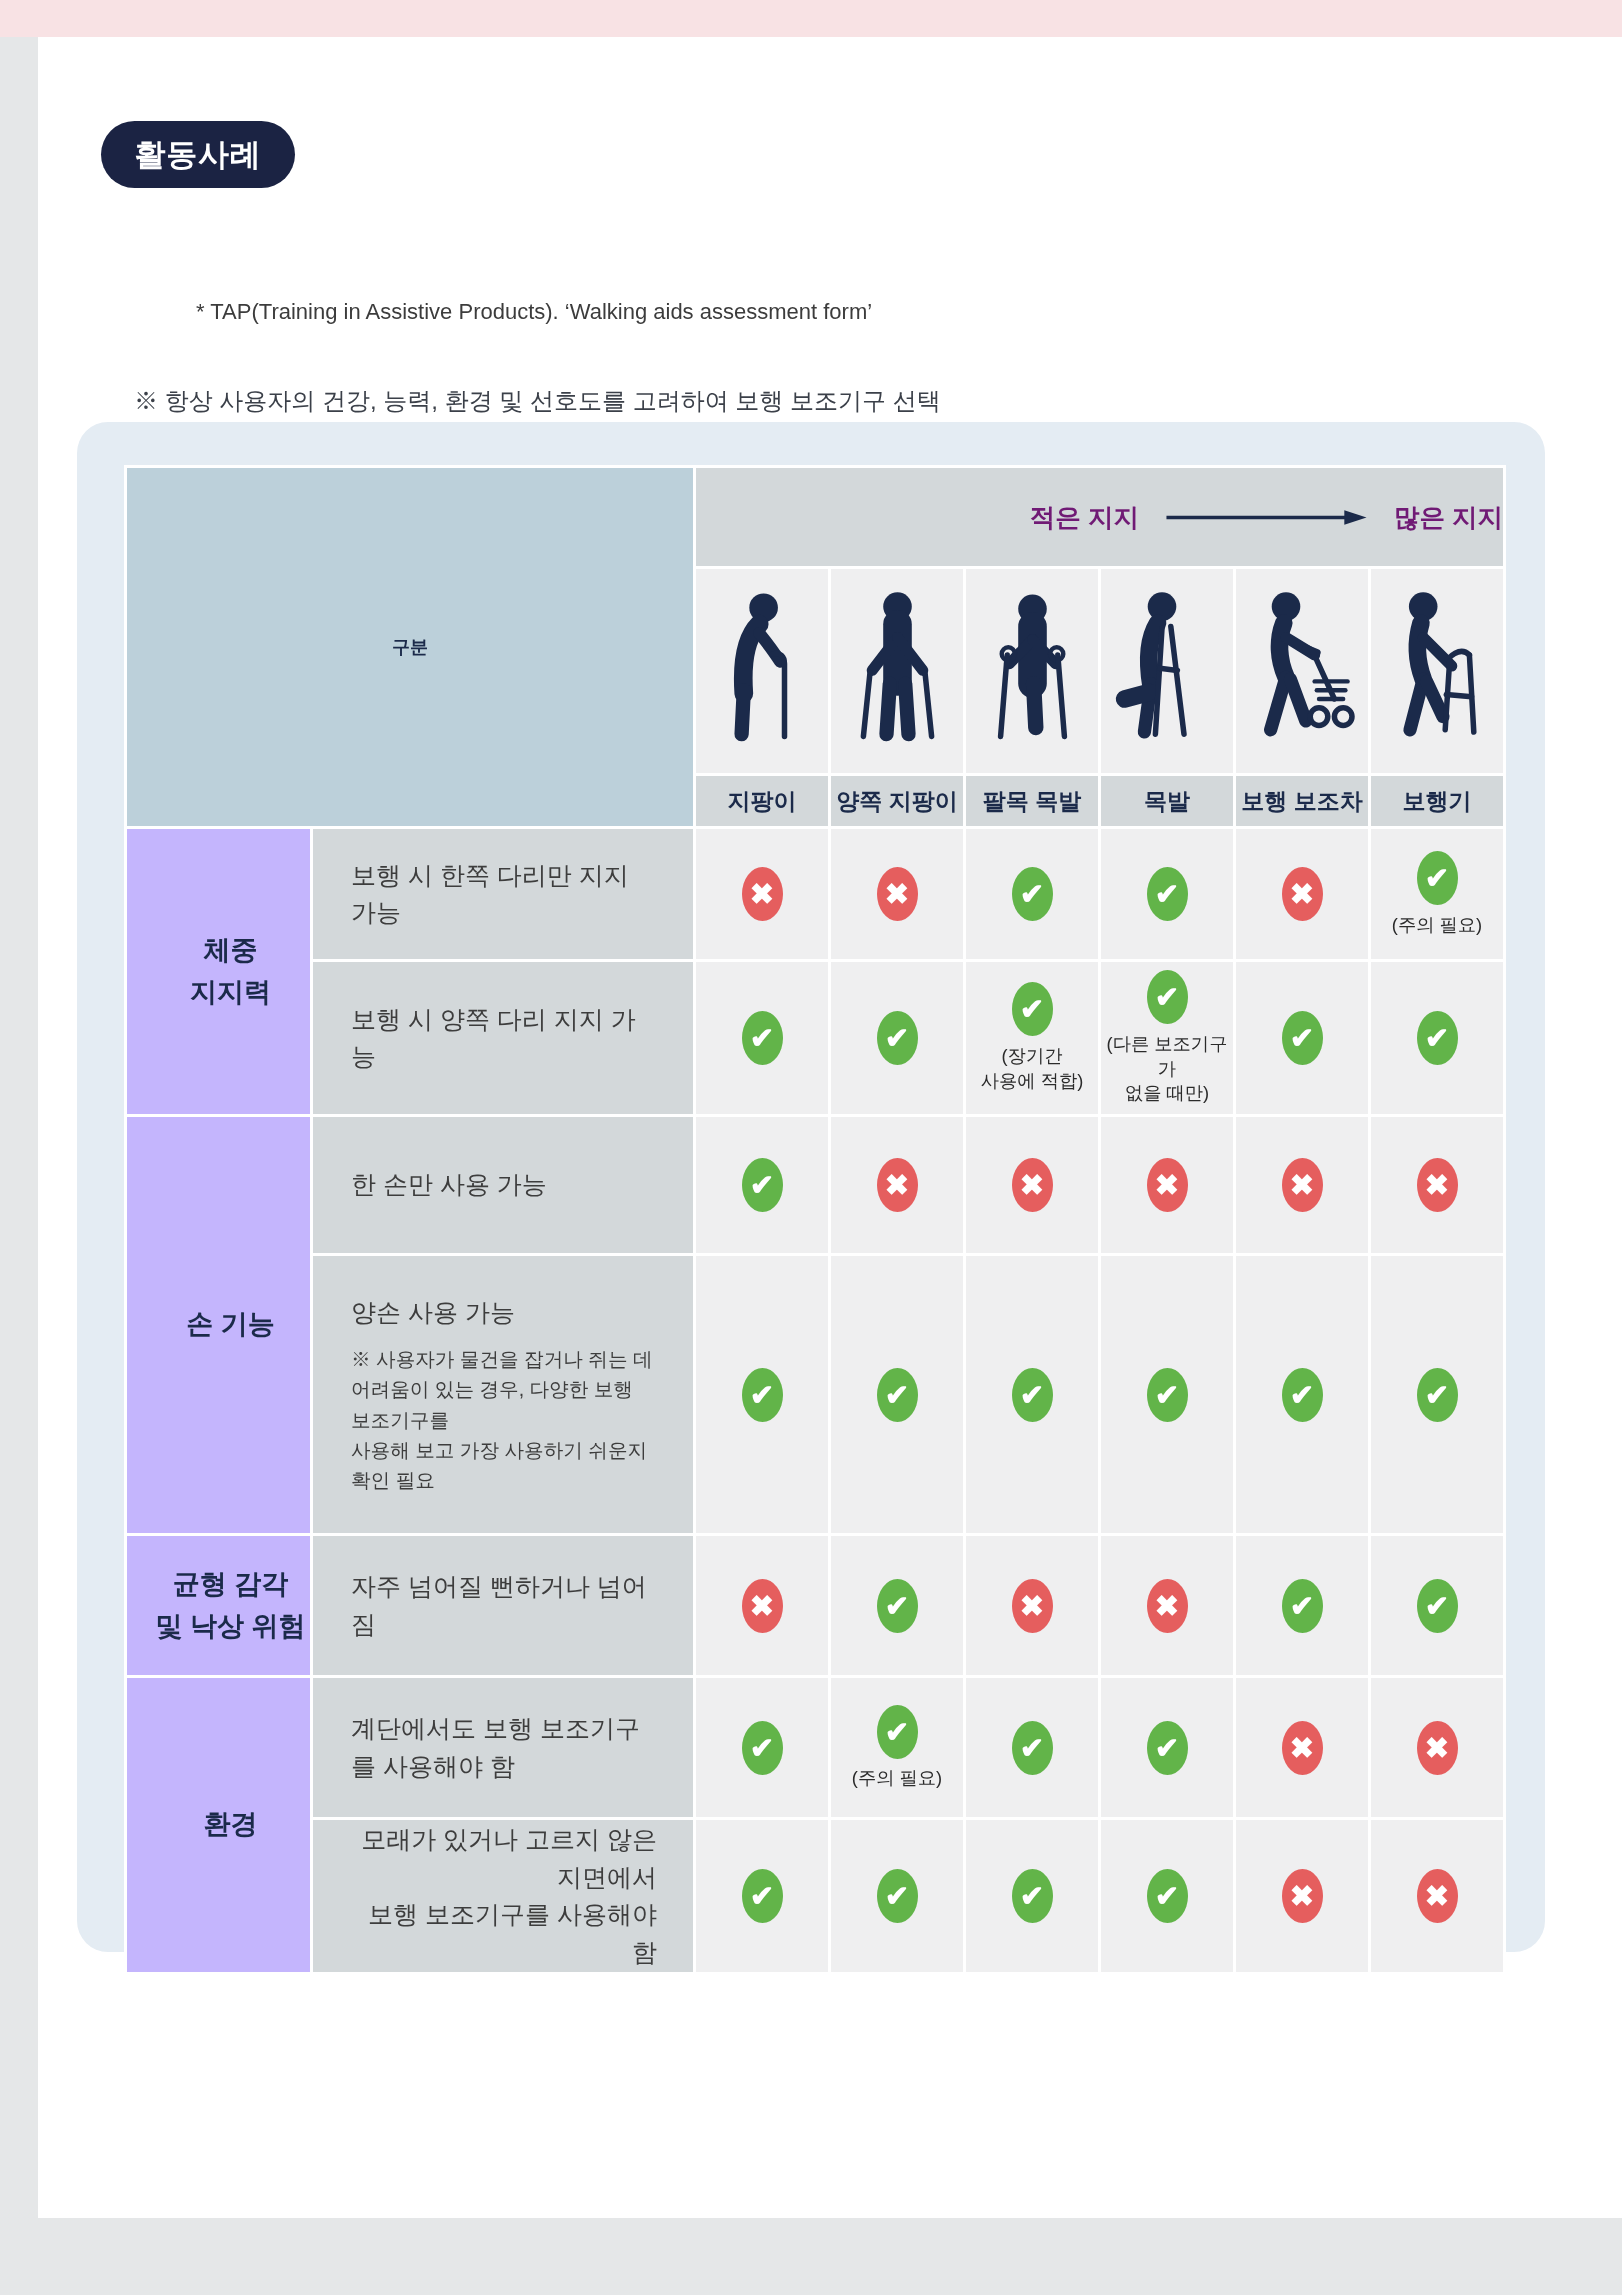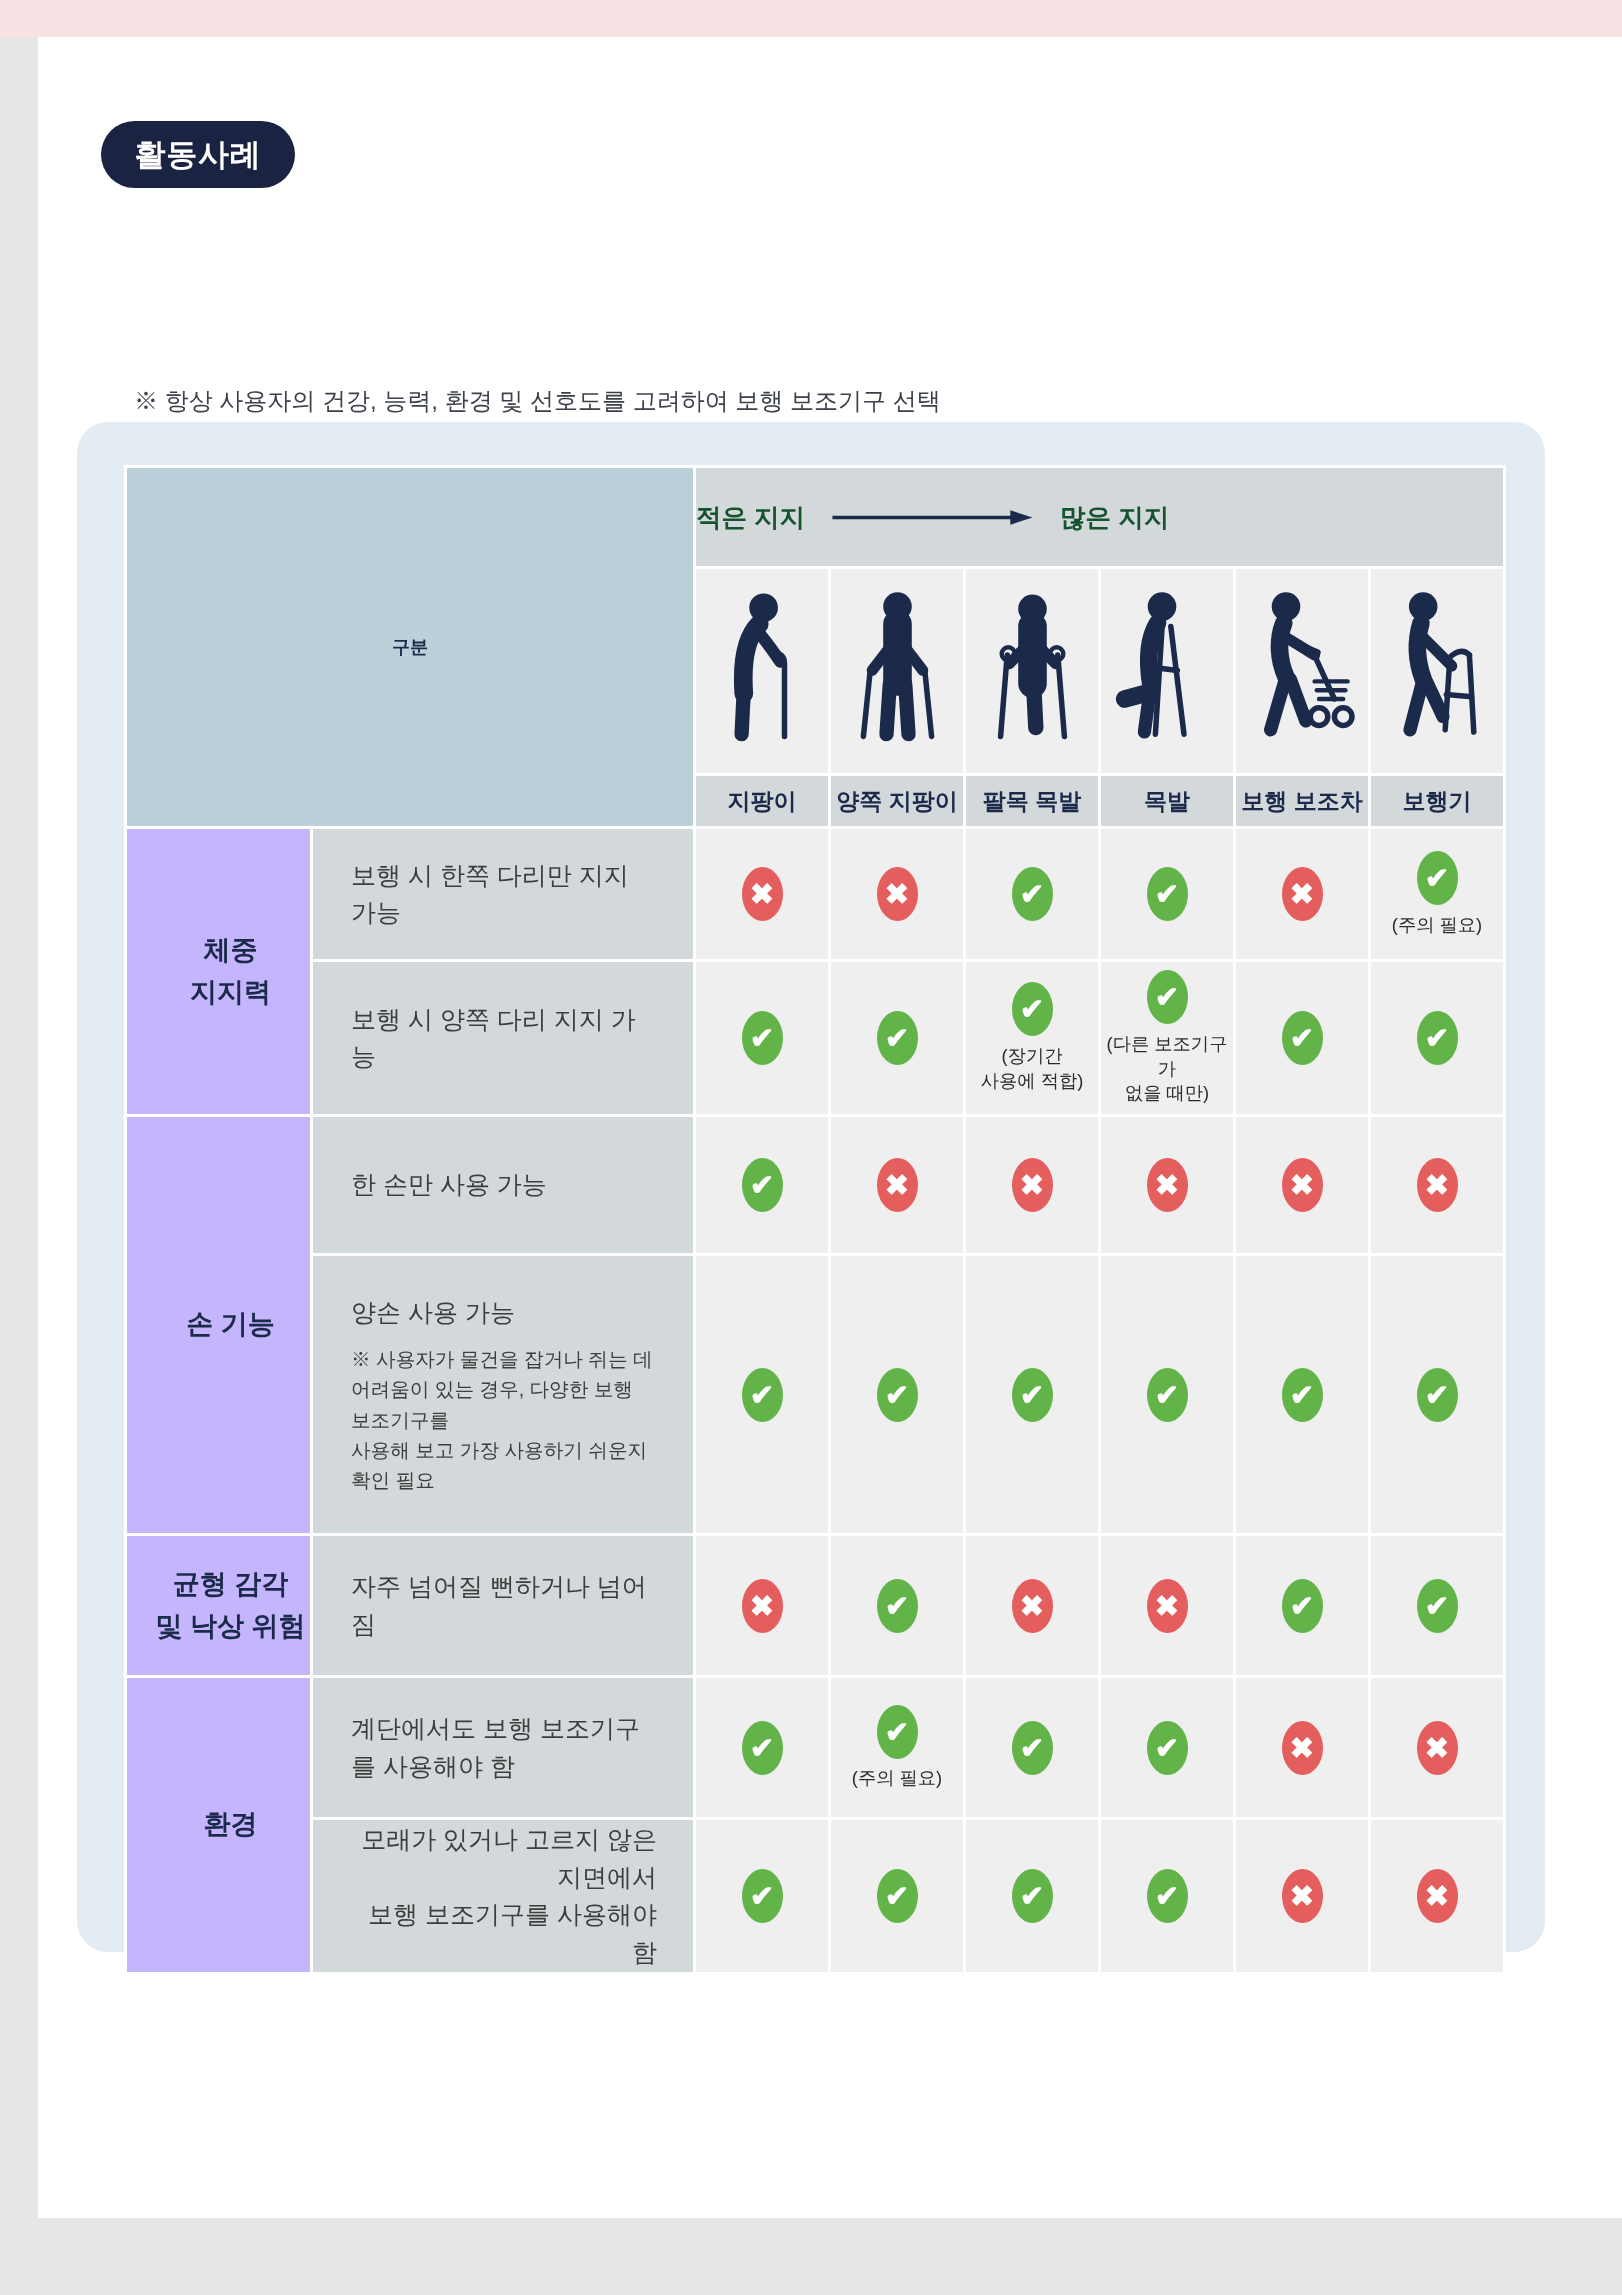--- a/index.html
+++ b/index.html
@@ -40,22 +40,22 @@
   tr.r1 td { height:130px; }
   tr.r2 td { height:152px; }
   tr.r3 td { height:136px; }
   tr.r4 td { height:196px; }
   tr.r5 td { height:139px; }
   tr.r6 td { height:139px; }
   tr.r7 td { height:152px;text-align:right; }
 
   td.corner { background:#bcd0da; color:#1b2a4a; font-size:18px; font-weight:bold; }
   td.band   { background:#d3d8da; }
-  .band-inner { display:flex; align-items:center; justify-content:flex-start; gap:26px;
-                color:#14532d; font-size:25.5px; font-weight:bold; }
+  .band-inner { display:flex; align-items:center; justify-content:flex-end; gap:26px;
+                color:#701a75; font-size:25.5px; font-weight:bold; }
   td.icon-cell { background:#efeff0; }
   td.icon-cell svg { display:block; margin:0 auto; height:165px; }
   td.collabel { background:#d3d8da; color:#1b2a4a; font-size:23px; font-weight:bold; }
 
   td.cat  { background:#c4b5fd; color:#1b2a4a; font-size:27px; font-weight:bold;
             white-space:pre-line; line-height:1.55;padding-left:24px; }
   td.desc { background:#d3d8da; color:#3d3d3d; font-size:25px; text-align:left;
             padding-left:38px; padding-right:36px; white-space:pre-line; line-height:1.5; }
   .desc-sub { font-size:19.6px; color:#3d3d3d; margin-top:13px; line-height:1.55; white-space:pre-line; }
 
@@ -78,20 +78,21 @@
   <div class="top-bar"></div>
   <div class="left-strip"></div>
   <div class="footer">
     
   </div>
 
   <div class="page">
     <div class="badge">활동사례</div>
 
 
+    <div class="subtitle">* TAP(Training in Assistive Products). ‘Walking aids assessment form’</div>
     <div class="pre-note">※ 항상 사용자의 건강, 능력, 환경 및 선호도를 고려하여 보행 보조기구 선택</div>
 
     <div class="panel">
       <table class="aids-table">
         <colgroup>
           <col class="c-cat">
             <col class="c-desc">
           <col>
             <col>
             <col>

